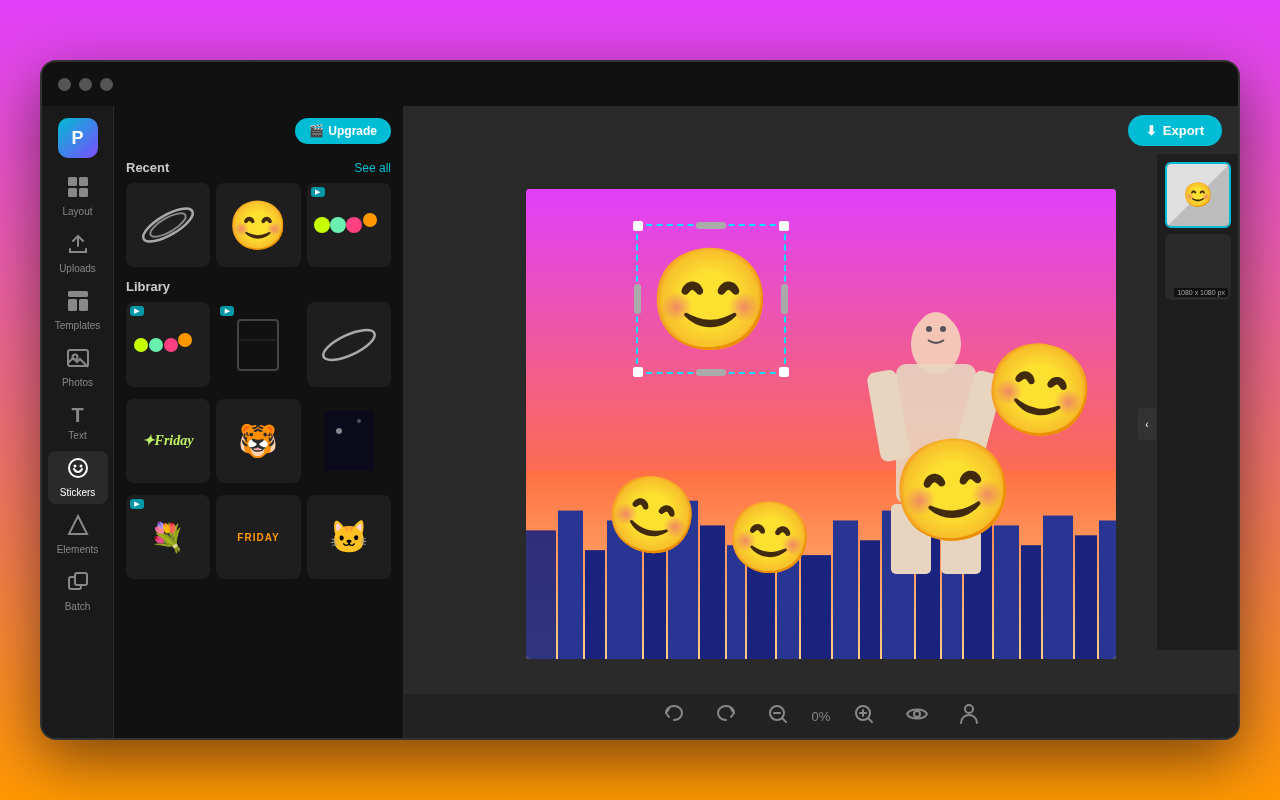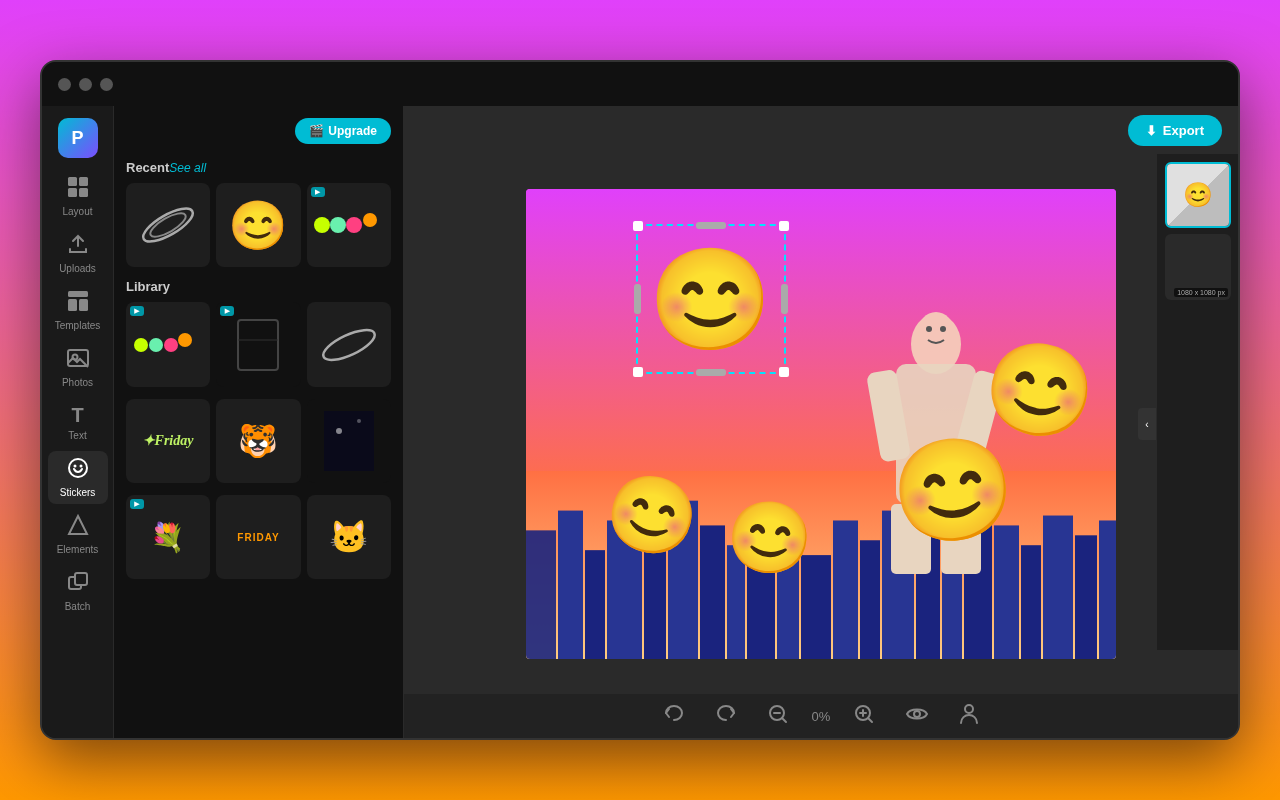--- a/index.html
+++ b/index.html
@@ -142,25 +142,26 @@
     }
     .panel-scroll {
       flex: 1;
       overflow-y: auto;
       padding: 0 12px;
     }
     .panel-scroll::-webkit-scrollbar { width: 4px; }
     .panel-scroll::-webkit-scrollbar-thumb { background: #333; border-radius: 2px; }
     .section-header {
       display: flex;
+      justify-content: space-between;
       align-items: center;
       margin: 8px 0 8px;
     }
     .section-title { color: #ccc; font-size: 13px; font-weight: 600; }
-    .see-all { color: #00bcd4; font-size: 12px; cursor: pointer; font-style: italic; }
+    .see-all { color: #00bcd4; font-size: 12px; cursor: pointer; }
     .sticker-grid {
       display: grid;
       grid-template-columns: repeat(3, 1fr);
       gap: 6px;
       margin-bottom: 12px;
     }
     .sticker-cell {
       background: #1e1e1e;
       border-radius: 8px;
       aspect-ratio: 1;

